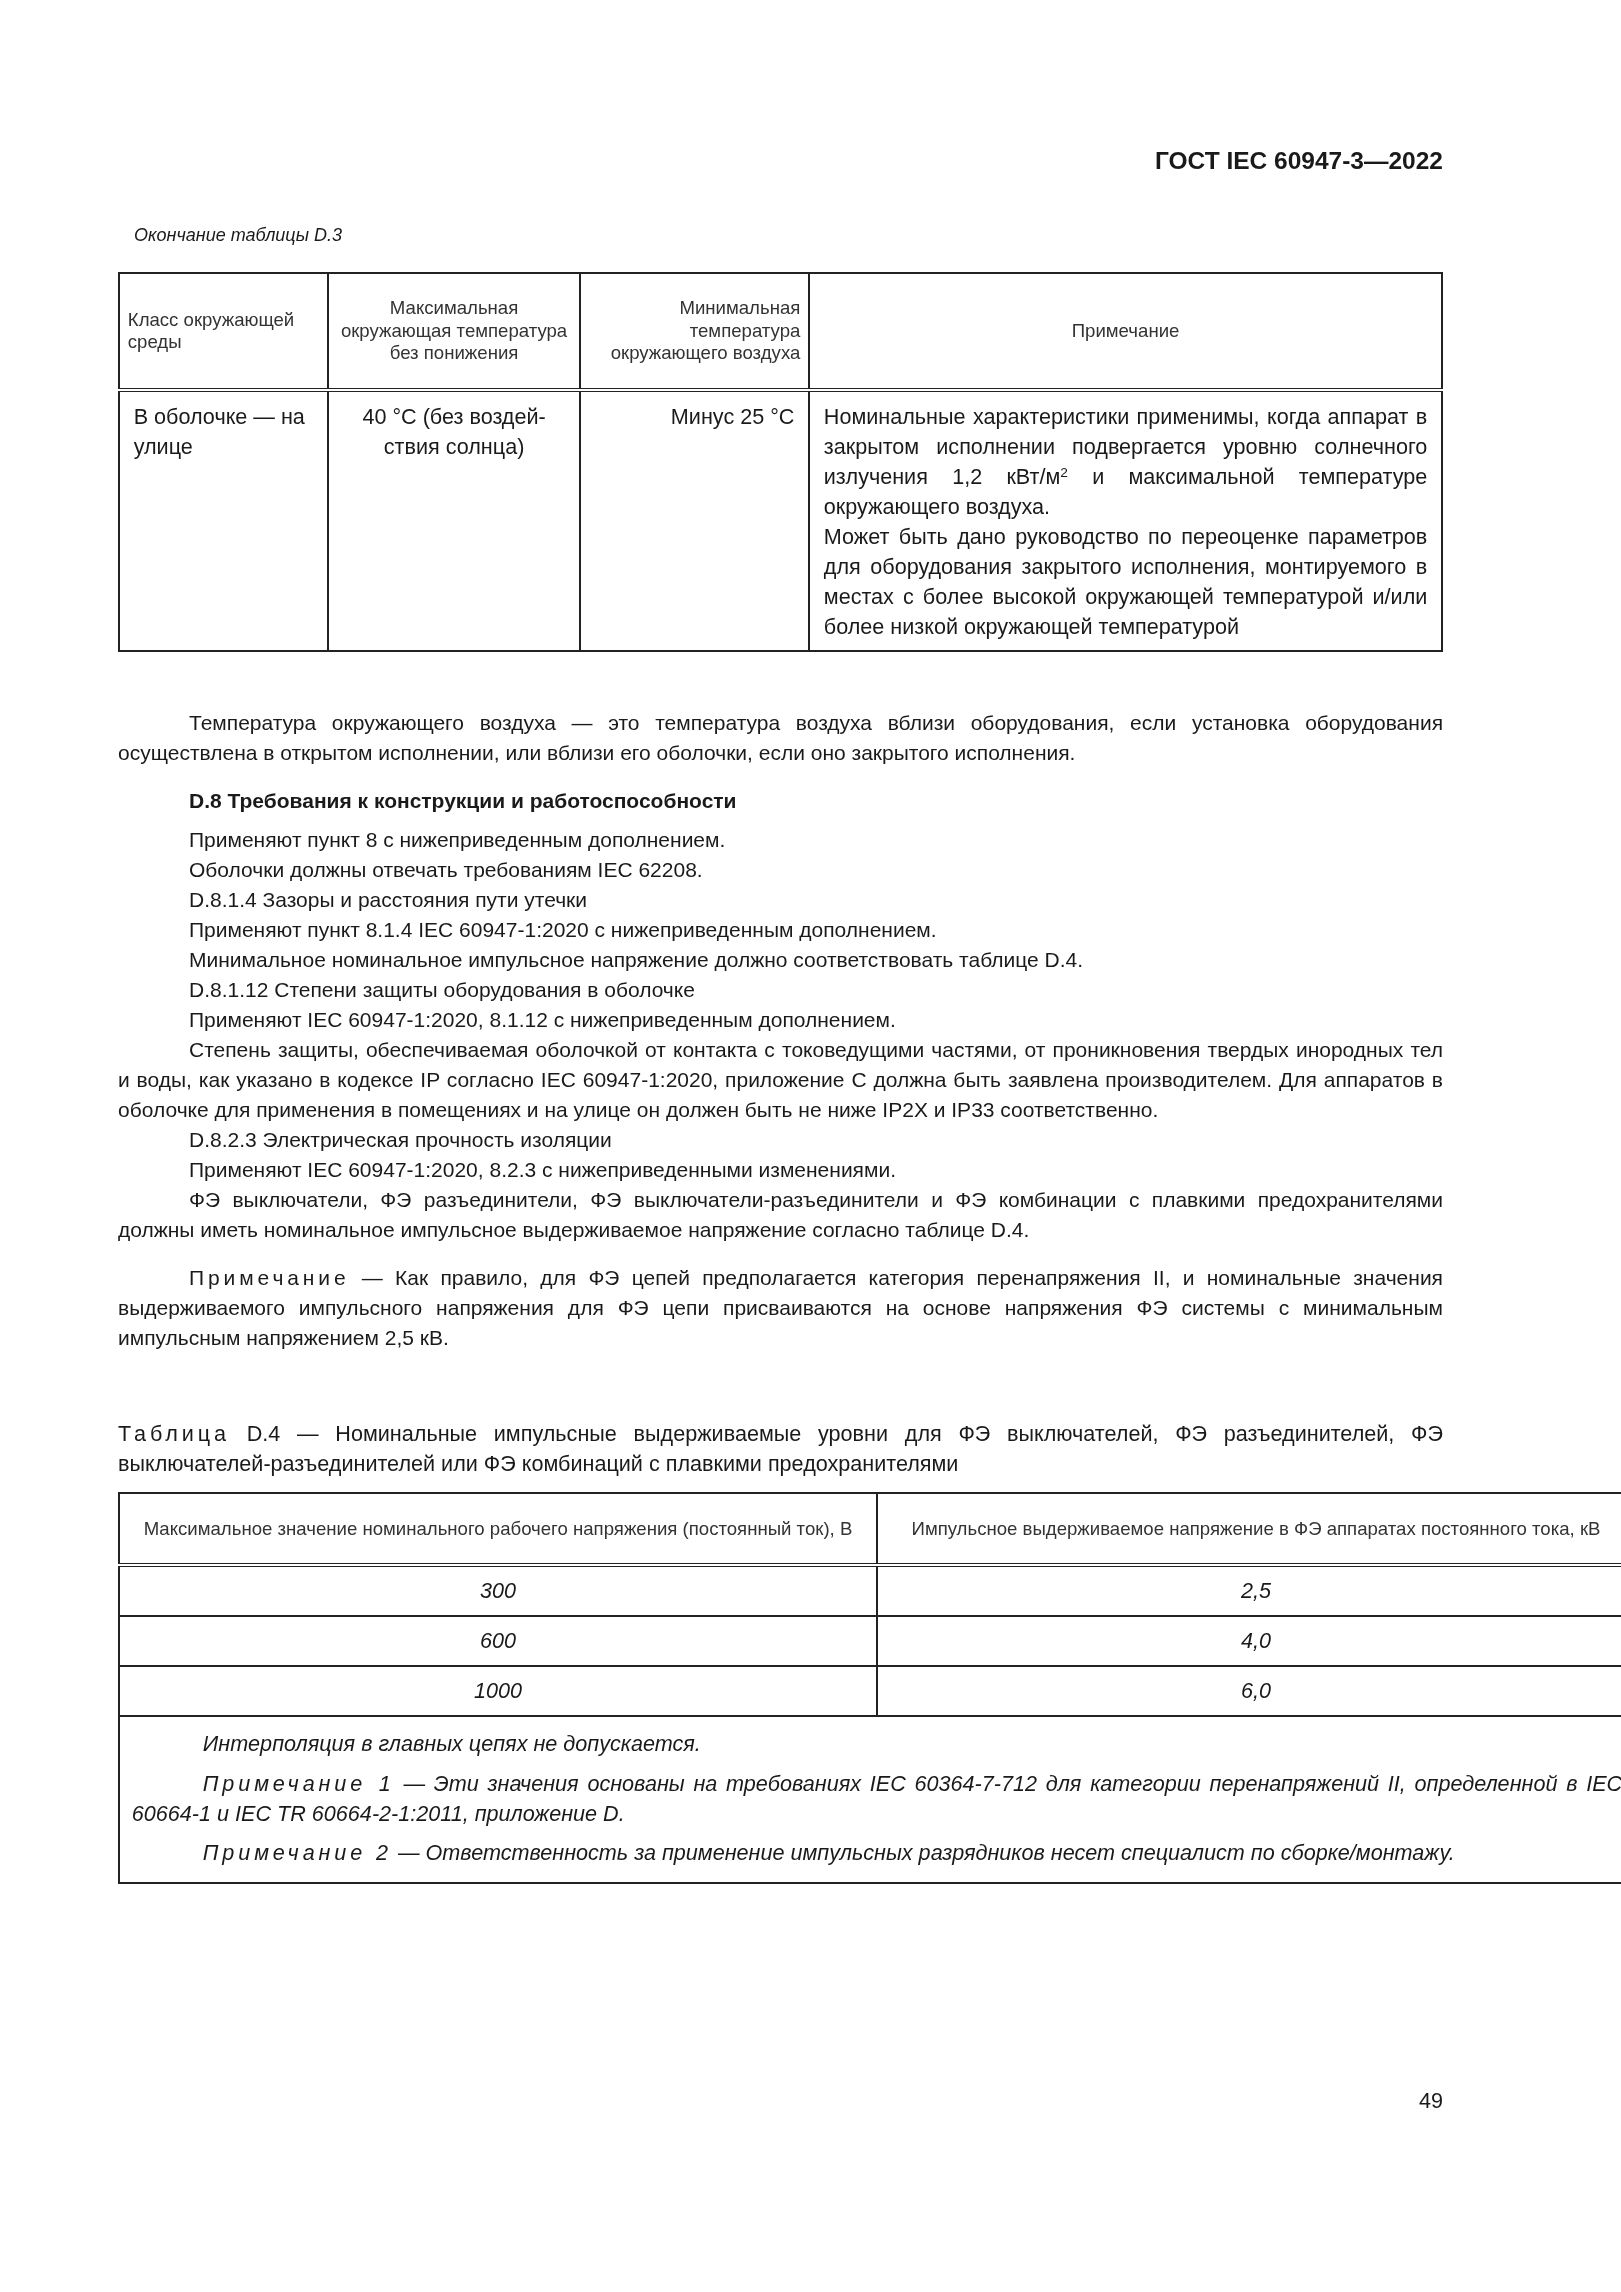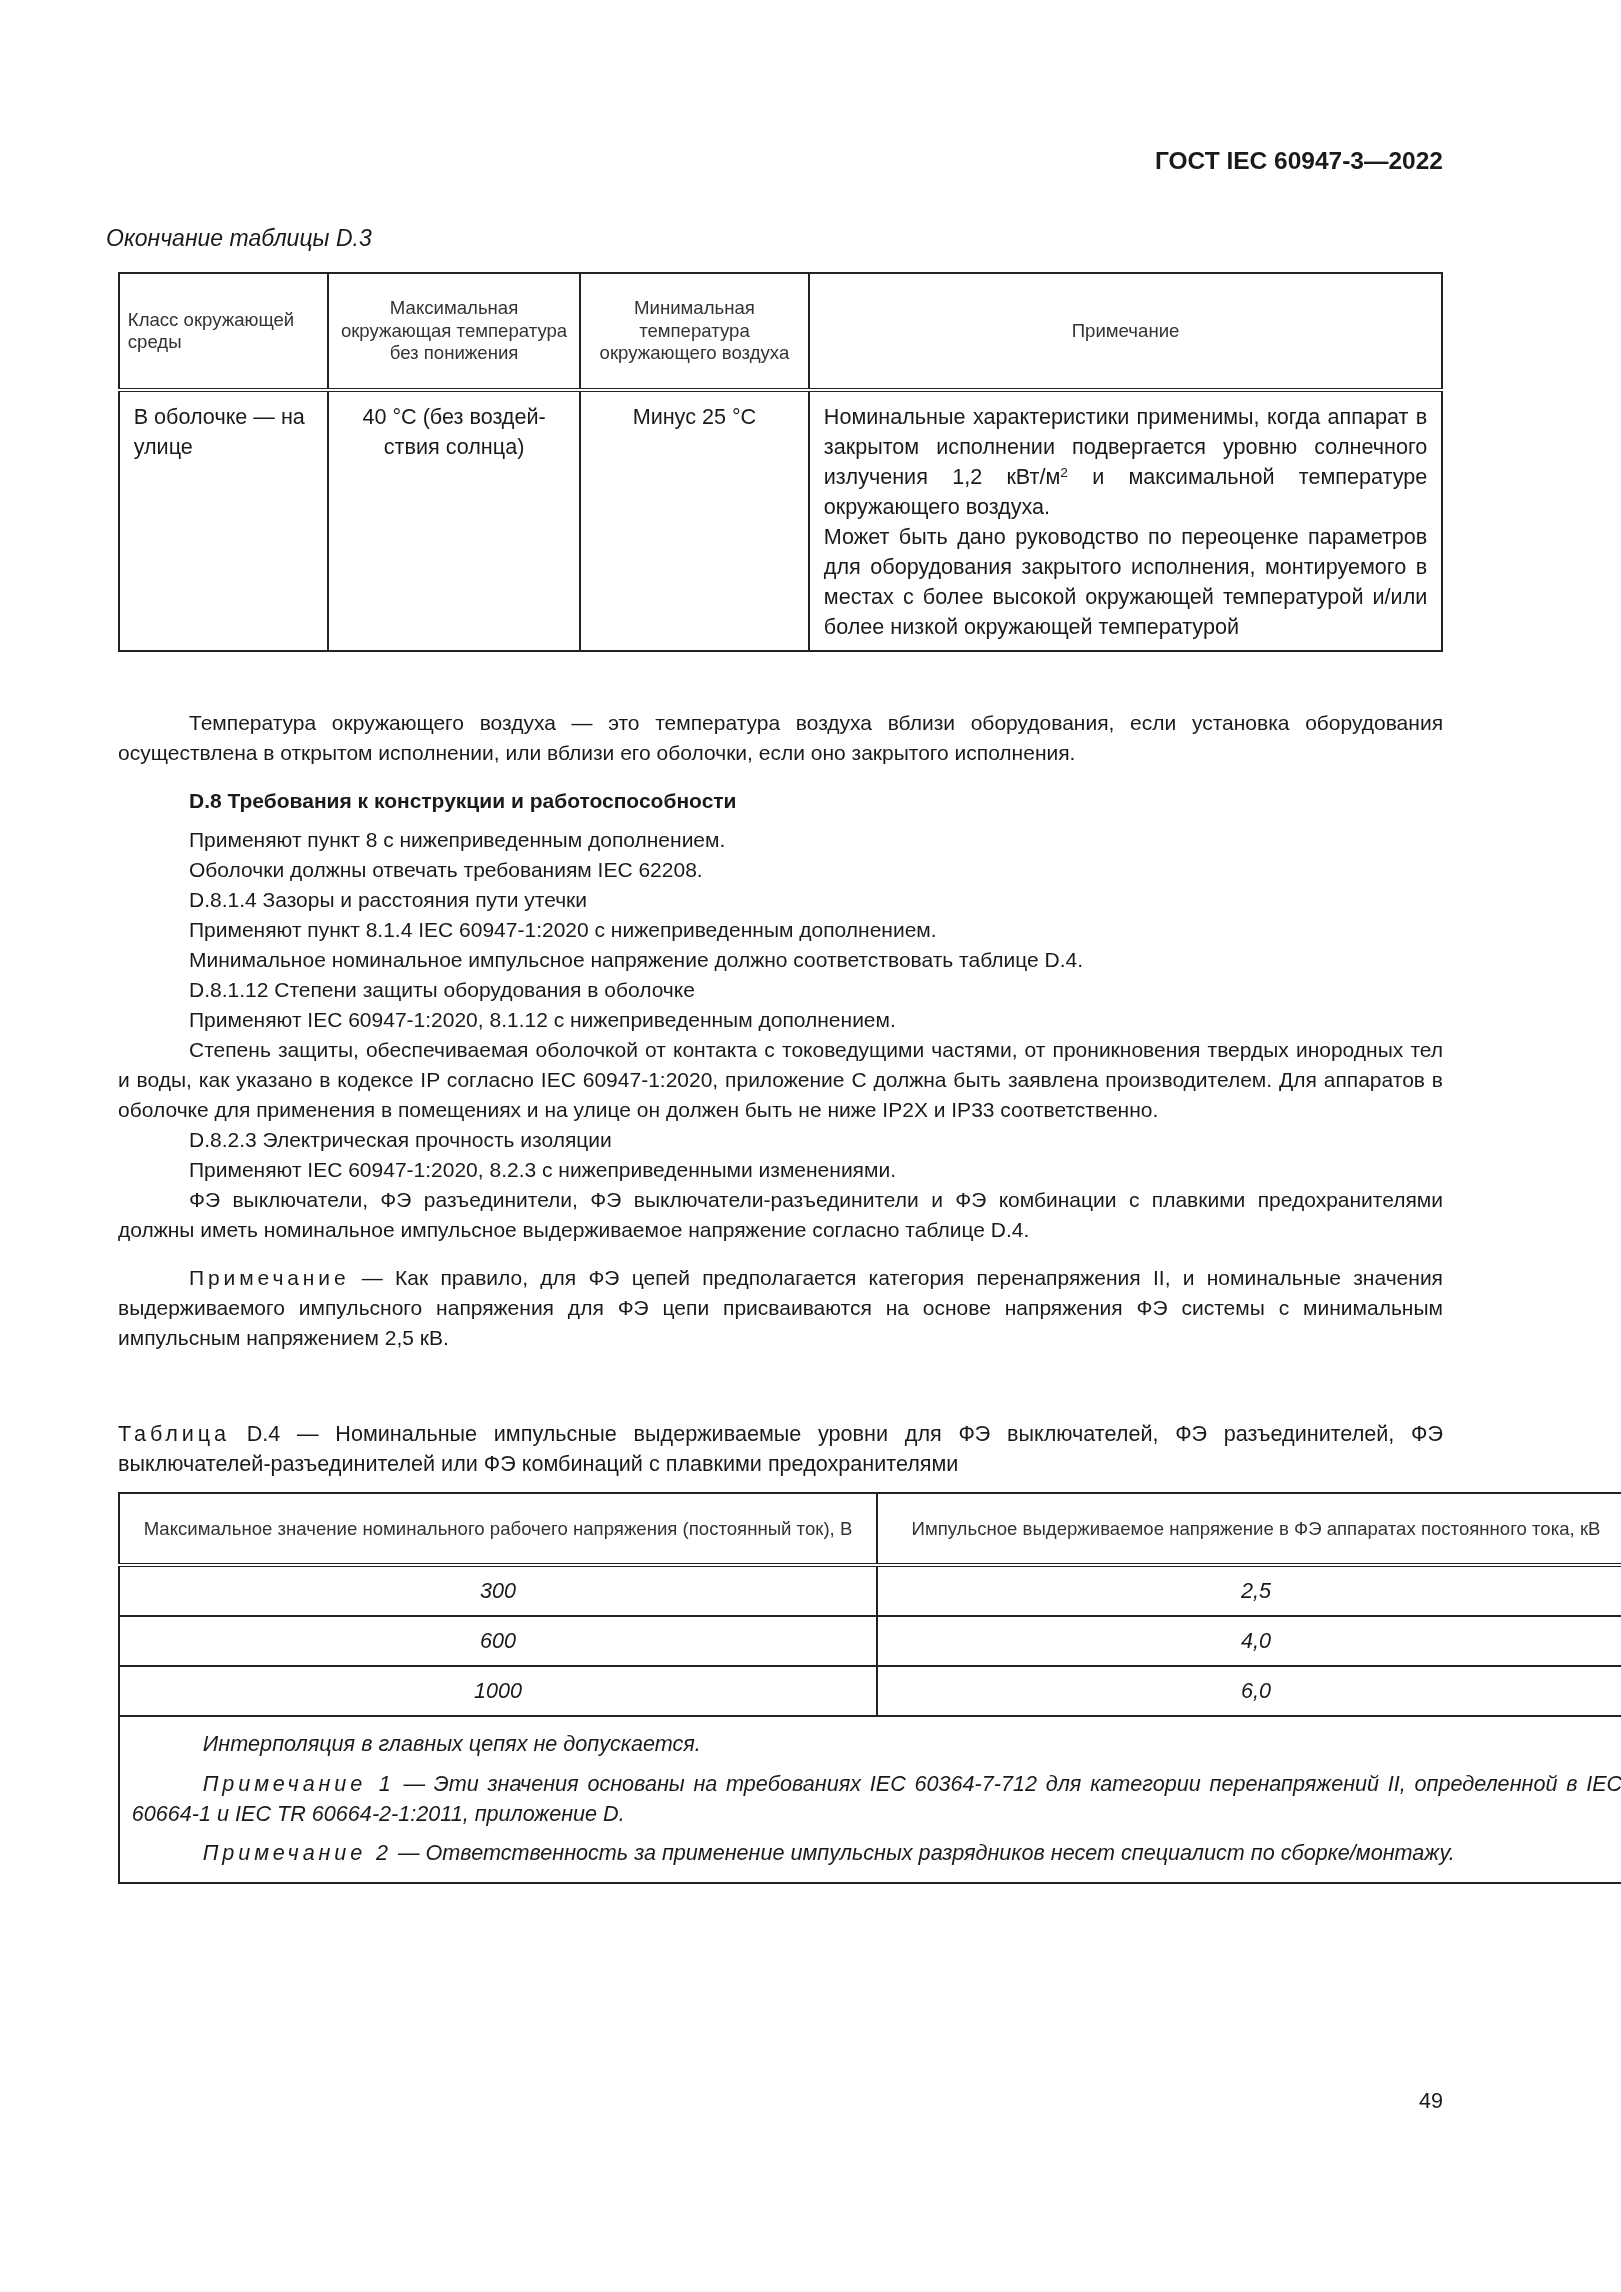--- a/index.html
+++ b/index.html
@@ -6,38 +6,38 @@
   body {
     width: 1621px; height: 2293px; position: relative; overflow: hidden;
     font-family: "Liberation Sans", sans-serif; color: #1a1a1a;
   }
   .page { position: absolute; left: 0; top: 0; width: 1621px; height: 2293px; }
   .header-code {
     position: absolute; right: 178px; top: 147px;
     font-weight: bold; font-size: 24.5px; letter-spacing: 0px;
   }
   .table-cont {
-    position: absolute; left: 106px; top: 225px;
-    font-style: italic; font-size: 23px;
+    position: absolute; left: 134px; top: 225px;
+    font-style: italic; font-size: 18px;
   }
   table { border-collapse: collapse; }
   .t3 {
     position: absolute; left: 118px; top: 272px; width: 1325px;
     font-size: 21.6px; line-height: 30px;
   }
   .t3 th, .t3 td { border: 2px solid #222; vertical-align: top; }
   .t3 thead th {
     font-weight: normal; font-size: 18.6px; line-height: 22.5px; color: #333;
     text-align: center; vertical-align: middle; height: 114px; padding: 0 7.8px;
     border-bottom: 4.9px double #222;
   }
   .t3 tbody td { padding: 9.8px 13.7px 7.8px 13.7px; }
   .t3 .c1 { width: 180px; text-align: left; }
   .t3 .c2 { width: 222px; text-align: center; border-radius: 15px; }
-  .t3 .c3 { width: 200px; text-align: center; }
+  .t3 .c3 { width: 200px; text-align: right; }
   .t3 .c4 { text-align: justify; }
   .t3 .c4 p { margin: 0; text-align: justify; }
   .t3 { border-top: 2.9px solid #222; border-bottom: 2.9px solid #222; }
 
   .body-text {
     position: absolute; left: 118px; width: 1325px; top: 708px;
     font-size: 21px; line-height: 30px;
   }
   .body-text p { margin: 0; text-align: justify; }
   .indent { text-indent: 71px; }

